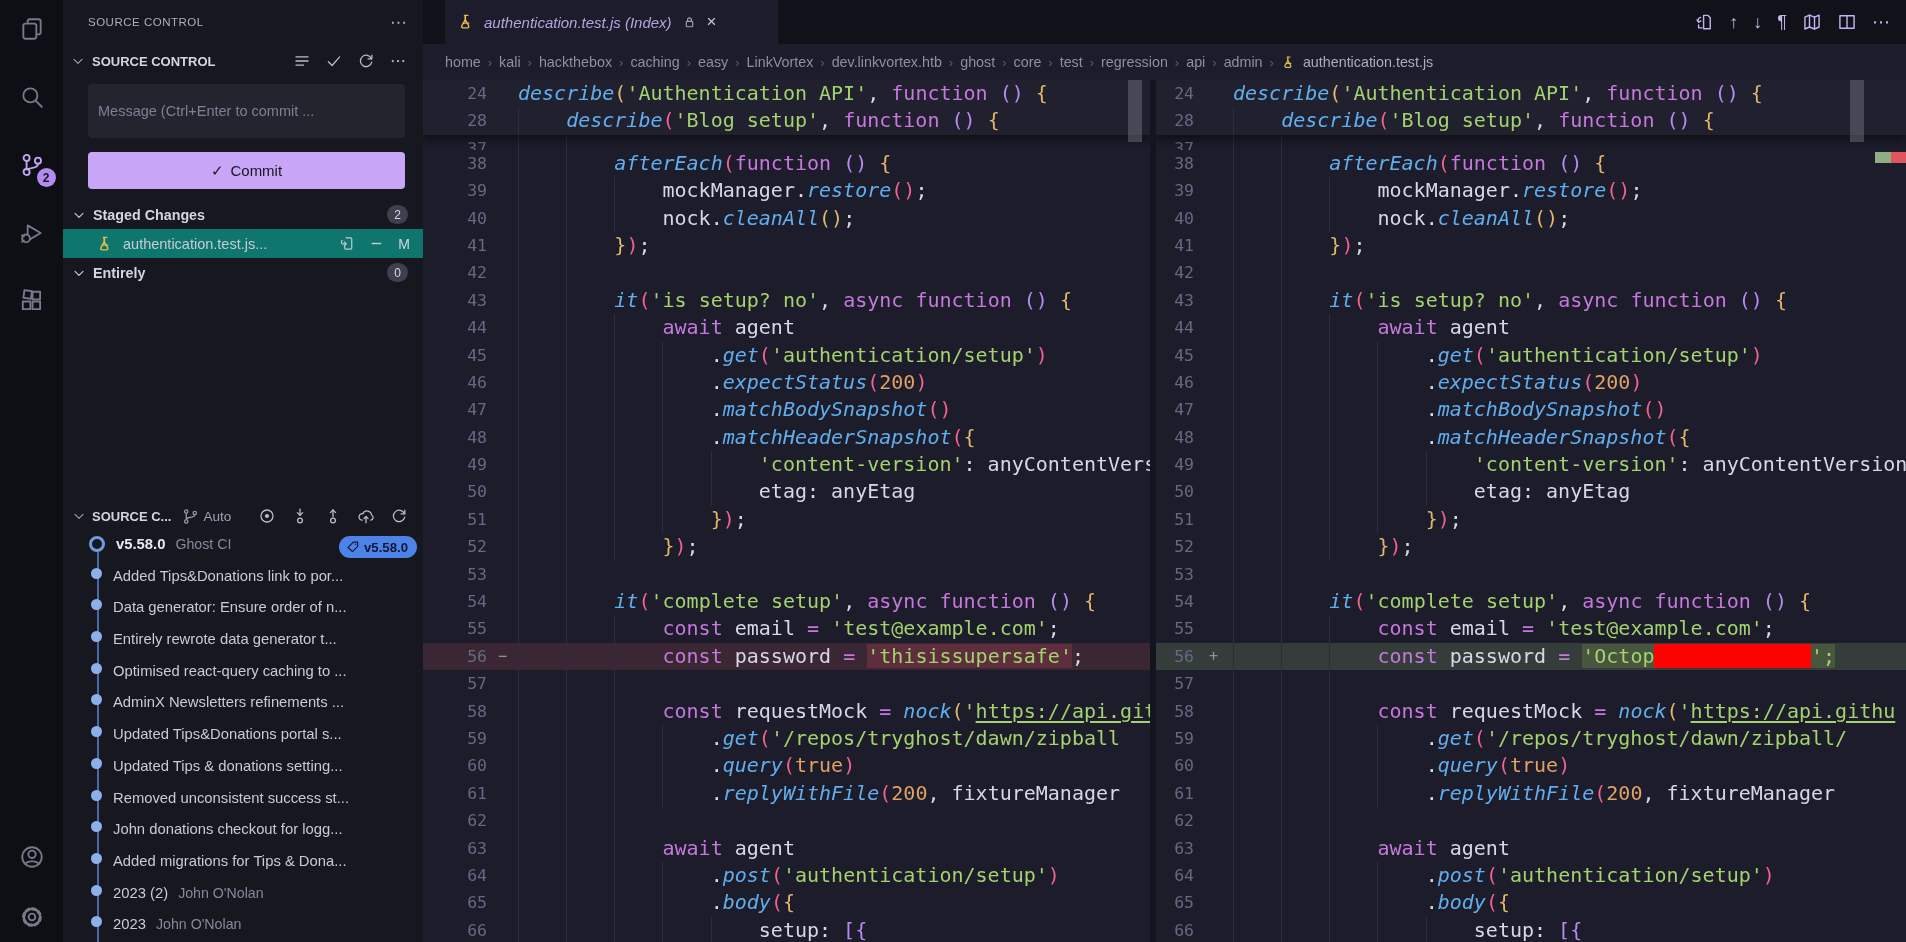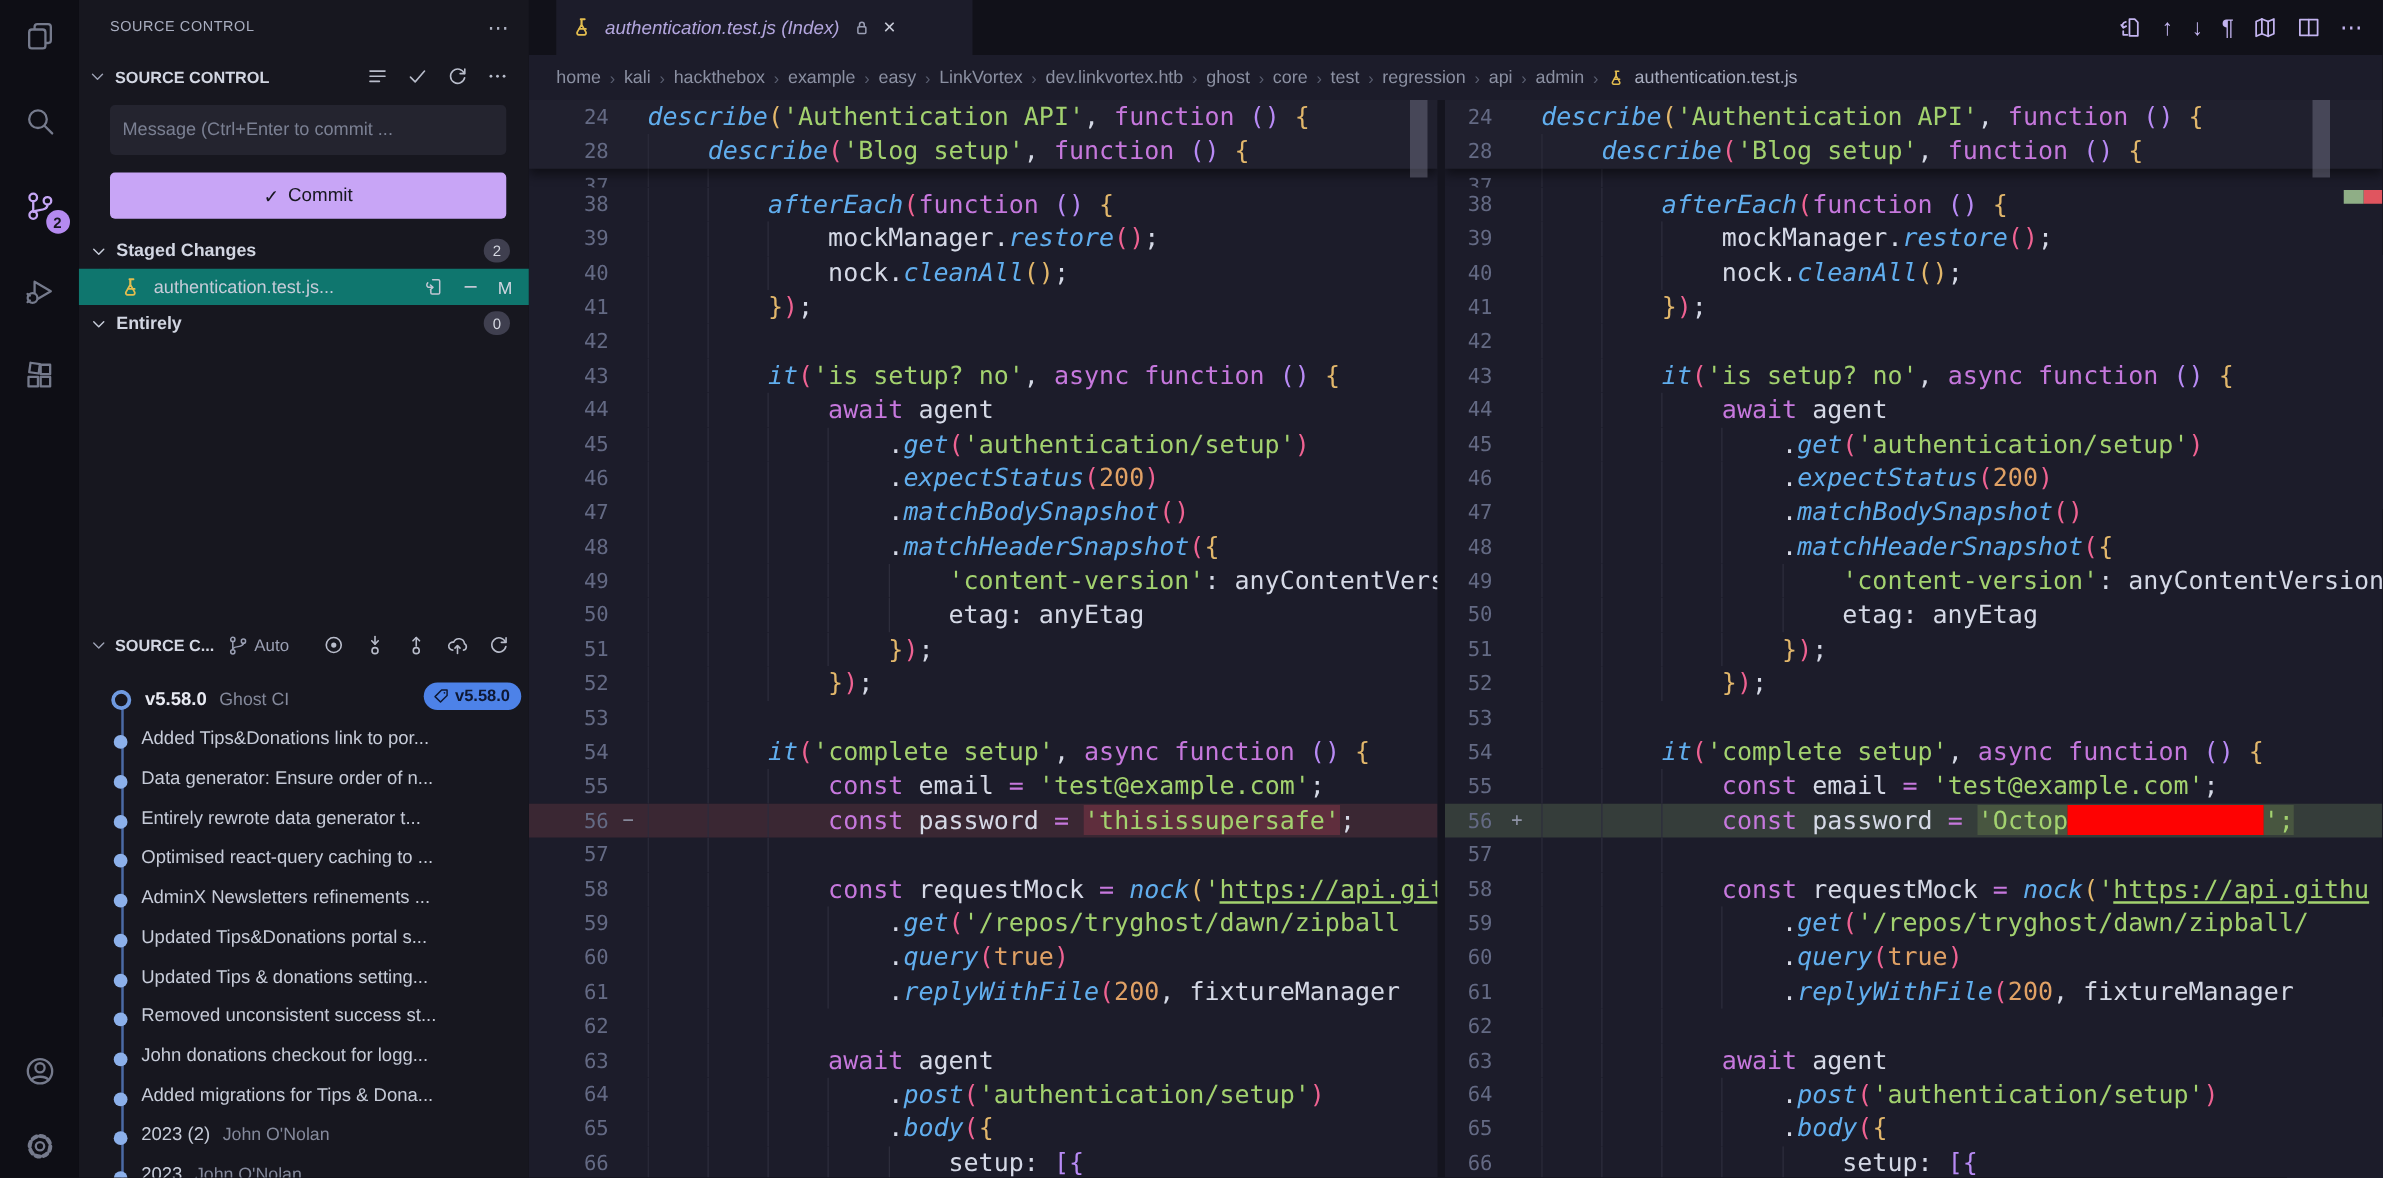--- a/index.html
+++ b/index.html
@@ -19,21 +19,21 @@
 
   
   .sidebar{position:absolute;left:63px;top:0;width:360px;height:942px;background:#17171f;color:#c9cedb;z-index:4}
   .sb-title-row{height:44px;display:flex;align-items:center;padding:0 16px 0 25px}
   .sb-title{font-size:11.5px;letter-spacing:.5px;color:#a9aec0}
   .sb-more{margin-left:auto;color:#aeb2c2;font-size:17px;cursor:pointer}
   .sb-sec-row{height:34px;display:flex;align-items:center;padding:0 16px 0 7px;gap:4px}
   .sb-sec-label{font-weight:700;font-size:13px;color:#d2d6e2;margin-left:2px}
   .sb-sec-actions{margin-left:auto;display:flex;gap:14px;color:#b9bdcb}
   .chev{color:#9ba0b2}
-  .msg-input{display:block;margin:6px 13px 0 25px;width:297px;height:40px;background:#24242f;border:none;border-radius:4px;
+  .msg-input{display:block;margin:6px 13px 0 25px;width:297px;height:54px;background:#24242f;border:none;border-radius:4px;
     color:#d5d9e6;font-size:14.5px;padding:0 10px;outline:none;font-family:"Liberation Sans",sans-serif}
   .msg-input::placeholder{color:#7b8093}
   .commit-btn{display:flex;align-items:center;justify-content:center;gap:7px;margin:14px 13px 0 25px;width:317px;height:37px;
     background:#c8a5f6;border:none;border-radius:4px;color:#17171f;font-size:15px;cursor:pointer;font-family:"Liberation Sans",sans-serif}
   .scm-list{margin-top:11px;position:relative}
   .grp{height:29px;display:flex;align-items:center;padding:0 15px 0 8px;gap:4px;cursor:pointer}
   .grp-label{font-weight:700;font-size:14.3px;color:#d2d6e2;margin-left:2px}
   .badge{margin-left:auto;background:#3f3f4f;color:#d6d9e2;border-radius:10px;min-width:13px;height:19px;padding:0 4px;
     font-size:12px;display:flex;align-items:center;justify-content:center}
   .files-wrap{position:relative}
@@ -46,21 +46,21 @@
   .st-A{color:#7fbb85}.st-M{color:#d2d6e2}
 
   
   .graph{position:absolute;left:0;right:0;top:500px;bottom:0;overflow:hidden}
   .g-head{height:32px;display:flex;align-items:center;padding:0 15px 0 8px;gap:5px}
   .g-label{font-weight:700;font-size:13px;color:#d2d6e2;white-space:nowrap}
   .g-auto{color:#9ba0b4;font-size:13.5px;display:flex;align-items:center;gap:4px;margin-left:6px}
   .g-actions{margin-left:auto;display:flex;gap:15px;color:#b9bdcb}
   .g-body{position:absolute;top:36px;left:0;right:0;bottom:0}
   .g-line{position:absolute;left:34px;top:16px;bottom:0;width:2px;background:#4b6aa5}
-  .g-row{height:31.7px;display:flex;align-items:flex-end;padding:0 6px 0 28px;gap:0;position:relative;font-size:14.8px;cursor:pointer}
+  .g-row{height:31.7px;display:flex;align-items:flex-start;padding:0 6px 0 28px;gap:0;position:relative;font-size:14.8px;cursor:pointer}
   .g-node{width:11px;height:11px;border-radius:50%;background:#8cb0ea;flex:none;margin-right:11px;position:relative;z-index:1}
   .g-node.ring{width:10px;height:10px;background:#17171f;border:3px solid #6f9ae0;margin-left:-2px}
   .g-msg{color:#c6cbd8;white-space:nowrap;overflow:hidden}
   .g-msg.bold{font-weight:700;color:#e8eaf2}
   .g-author{color:#84899b;margin-left:10px;font-size:14.2px;white-space:nowrap}
   .g-pill{margin-left:auto;flex:none;height:22px;border-radius:11px;background:#4d82e8;color:#0e1833;font-weight:700;
     font-size:13.2px;display:flex;align-items:center;gap:4px;padding:0 9px 0 7px}
 
   
   .editor{position:absolute;left:423px;top:0;right:0;height:942px;background:#1c1c2a}
@@ -457,21 +457,21 @@
         <span class="icon">⋯</span>
       </div>
   </div>
   <div class="crumbs" id="crumbs">
       <span class="crumb">home</span>
       <span class="crumb-sep">›</span>
       <span class="crumb">kali</span>
       <span class="crumb-sep">›</span>
       <span class="crumb">hackthebox</span>
       <span class="crumb-sep">›</span>
-      <span class="crumb">example</span>
+      <span class="crumb">caching</span>
       <span class="crumb-sep">›</span>
       <span class="crumb">easy</span>
       <span class="crumb-sep">›</span>
       <span class="crumb">LinkVortex</span>
       <span class="crumb-sep">›</span>
       <span class="crumb">dev.linkvortex.htb</span>
       <span class="crumb-sep">›</span>
       <span class="crumb">ghost</span>
       <span class="crumb-sep">›</span>
       <span class="crumb">core</span>

